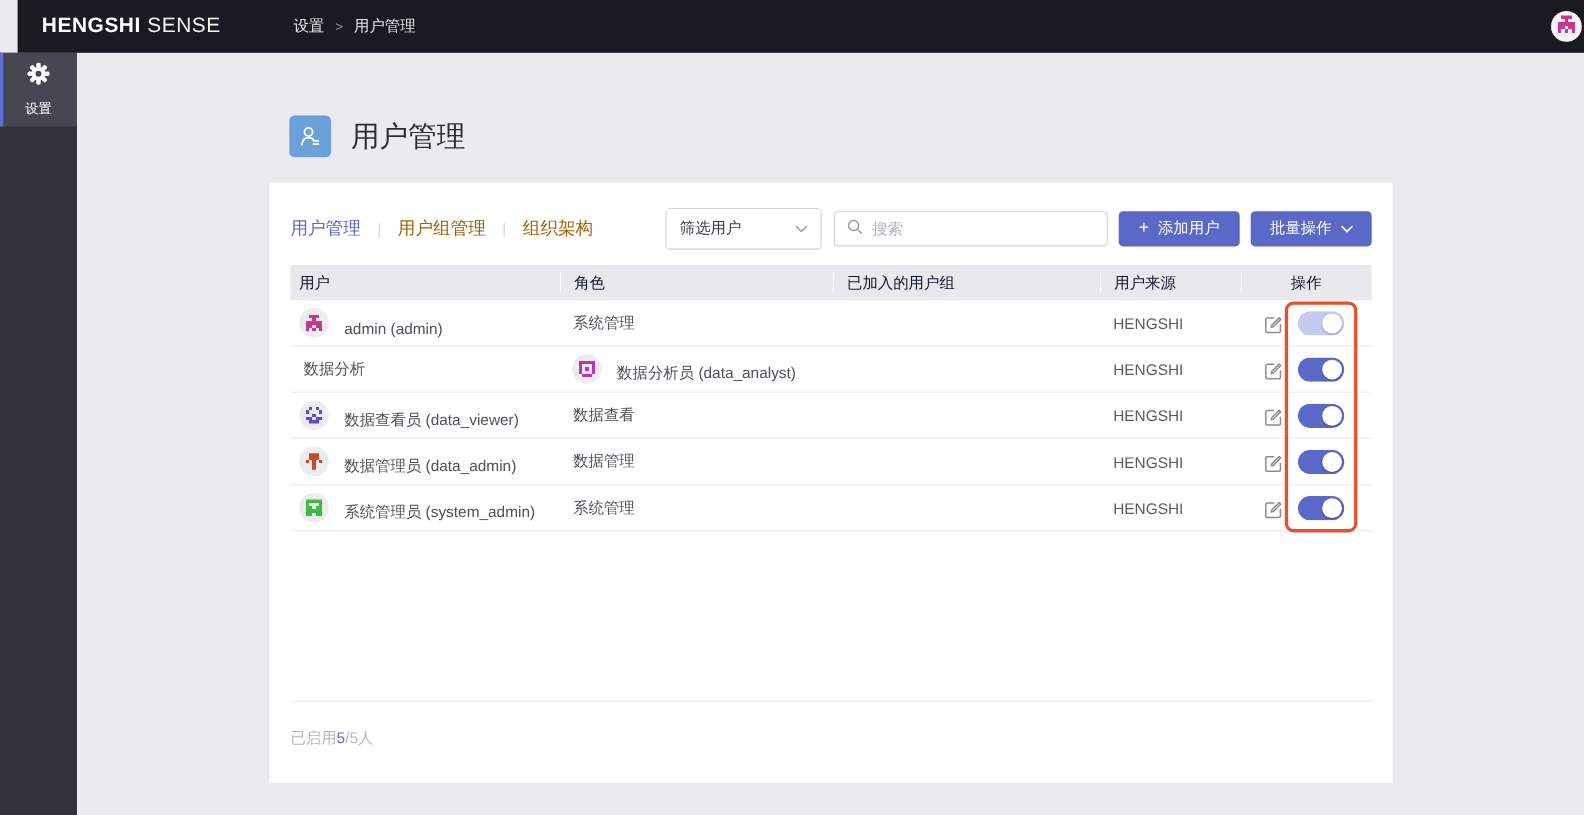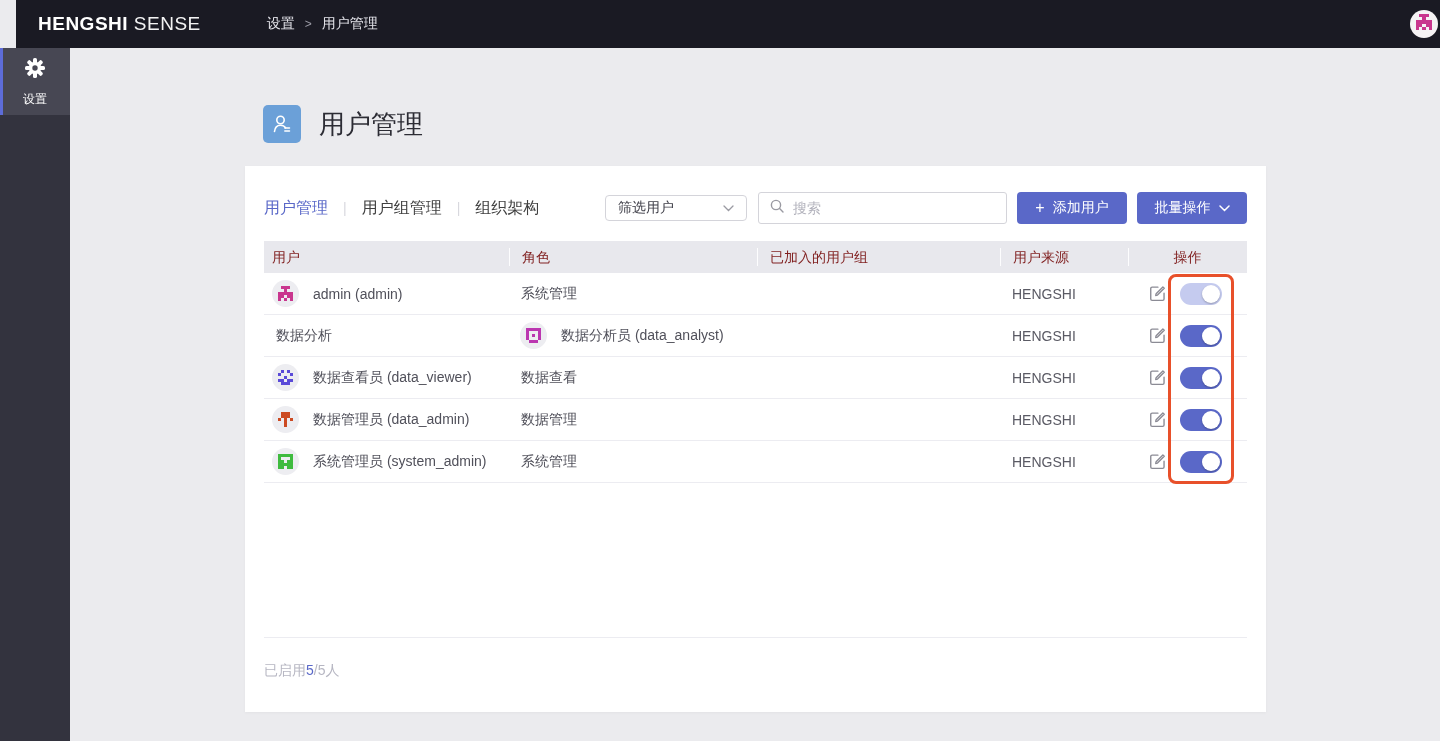--- a/index.html
+++ b/index.html
@@ -36,43 +36,43 @@
   .main{position:absolute;left:70px;top:48px;width:1370px;height:693px;background:var(--main-bg);}
   .page-header{position:absolute;left:193px;top:57px;display:flex;align-items:center;gap:18px;}
   .page-title-icon{width:38px;height:38px;border-radius:5px;background:#6ba0d8;display:flex;align-items:center;justify-content:center;}
   .page-title{font-size:26px;color:#2c2c34;font-weight:400;}
 
   .card{position:absolute;left:175px;top:118px;width:1021px;height:546px;background:#fff;box-shadow:0 1px 3px rgba(0,0,0,.04);}
 
   
   .toolbar{position:absolute;left:19px;right:19px;top:26px;height:32px;display:flex;align-items:center;}
   .tabs{display:flex;align-items:center;margin-right:auto;}
-  .tab{font-size:16px;color:#404040;cursor:pointer;white-space:nowrap;}
+  .tab{font-size:16px;color:#a16207;cursor:pointer;white-space:nowrap;}
   .tab.active{color:var(--accent);}
   .tab-sep{color:#d8d8de;margin:0 15px;font-size:14px;}
-  .filter-select{width:142px;height:26px;border:1px solid #d4d4da;border-radius:4px;background:#fff;display:flex;align-items:center;padding:0 12px;font-size:14px;color:#3c3c46;cursor:pointer;margin-right:11px;}
+  .filter-select{width:142px;height:38px;border:1px solid #d4d4da;border-radius:4px;background:#fff;display:flex;align-items:center;padding:0 12px;font-size:14px;color:#3c3c46;cursor:pointer;margin-right:11px;}
   .filter-select .chev{margin-left:auto;display:flex;}
   .search-box{width:249px;height:32px;border:1px solid #d4d4da;border-radius:3px;background:#fff;display:flex;align-items:center;padding:0 10px;gap:8px;margin-right:10px;}
   .search-box input{border:none;outline:none;flex:1;font-size:14px;color:#3c3c46;font-family:inherit;background:transparent;}
   .search-box input::placeholder{color:#b2b2bc;}
   .btn{height:32px;width:110px;border:none;border-radius:4px;background:var(--accent);color:#fff;font-size:14px;display:flex;align-items:center;justify-content:center;gap:8px;cursor:pointer;font-family:inherit;}
   .btn + .btn{margin-left:10px;}
   .btn .plus{font-size:16px;font-weight:300;line-height:1;}
   .btn .chev{display:flex;}
 
   
   .table{position:absolute;left:19px;right:19px;top:75px;}
   .thead{display:flex;height:32px;background:var(--header-bg);align-items:center;}
-  .th{font-size:14px;color:#7f1d1d;padding-left:12px;height:18px;line-height:18px;}
+  .th{font-size:14px;color:#0f172a;padding-left:12px;height:18px;line-height:18px;}
   .th:first-child{padding-left:8px;}
   .th + .th{border-left:1px solid rgba(255,255,255,.9);}
   .col1{width:245px;}.col2{width:248px;}.col3{width:243px;}.col4{width:128px;}.col5{width:118px;}
   .th.col5{text-align:center;padding-left:0;}
   .trow{display:flex;height:42px;align-items:center;border-bottom:1px solid var(--row-border);}
-  .td{font-size:14px;color:#50505a;padding-left:12px;display:flex;align-items:center;overflow:hidden;white-space:nowrap;}
+  .td{font-size:14px;color:#50505a;padding-left:12px;display:flex;align-items:flex-end;overflow:hidden;white-space:nowrap;}
   .td.cell-user{padding-left:8px;gap:14px;}
   .td.cell-source{color:#5a5a64;}
   .td.cell-actions{padding-left:20px;gap:13px;}
   .avatar{width:27px;height:27px;border-radius:50%;background:#ededf1;display:flex;align-items:center;justify-content:center;flex:none;}
   .edit-btn{background:none;border:none;padding:0;display:flex;cursor:pointer;}
   .toggle{width:42px;height:22px;border-radius:11px;background:#c9c9d2;position:relative;cursor:pointer;flex:none;}
   .toggle.on{background:var(--accent);}
   .toggle.on.disabled{background:#c5cbef;}
   .toggle::after{content:"";position:absolute;top:2px;right:2px;width:18px;height:18px;border-radius:50%;background:#fff;box-shadow:0 1px 2px rgba(0,0,0,.25);}
 

